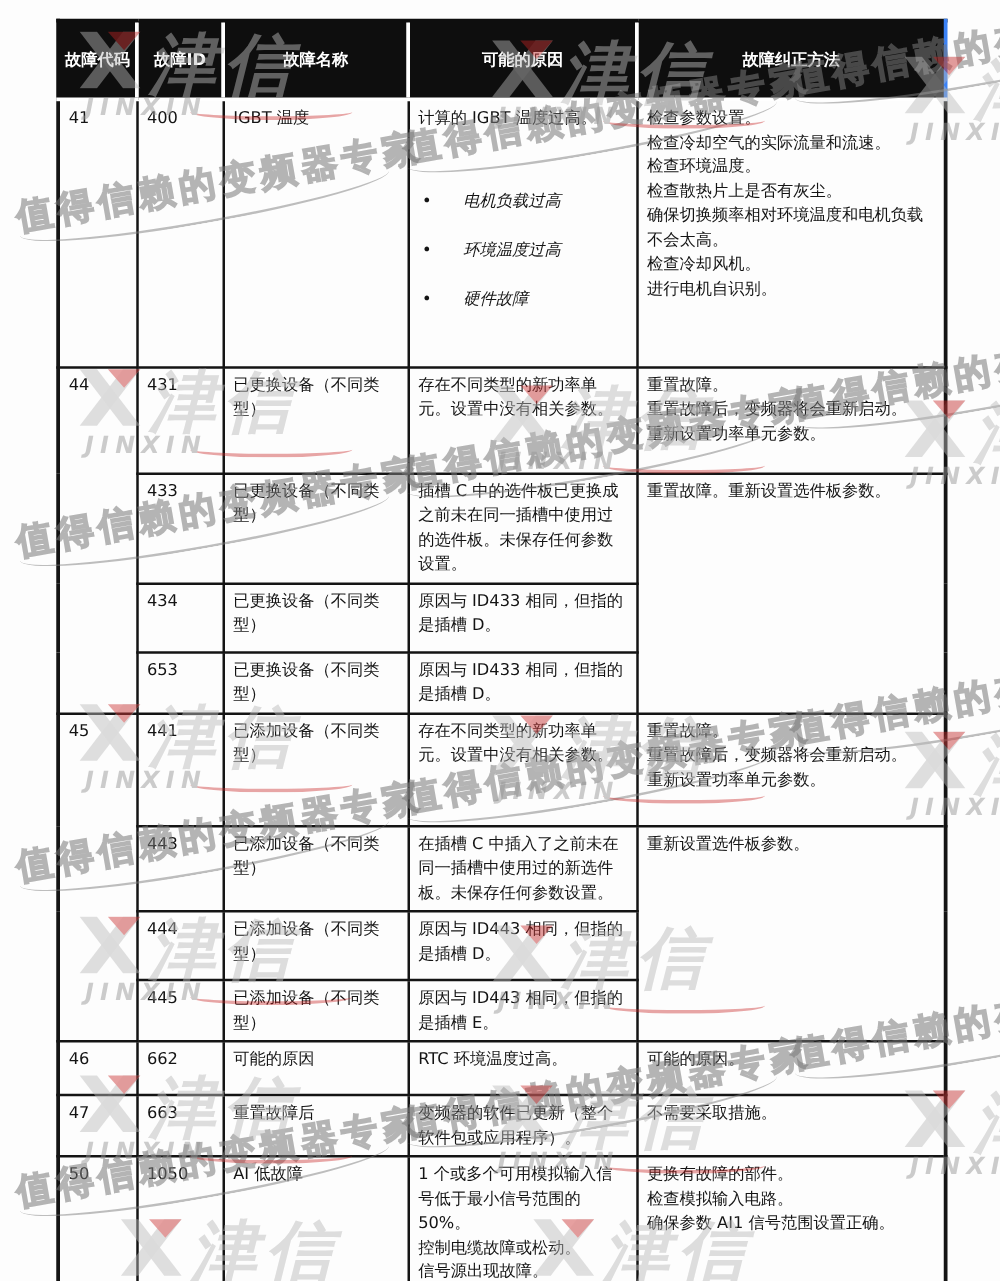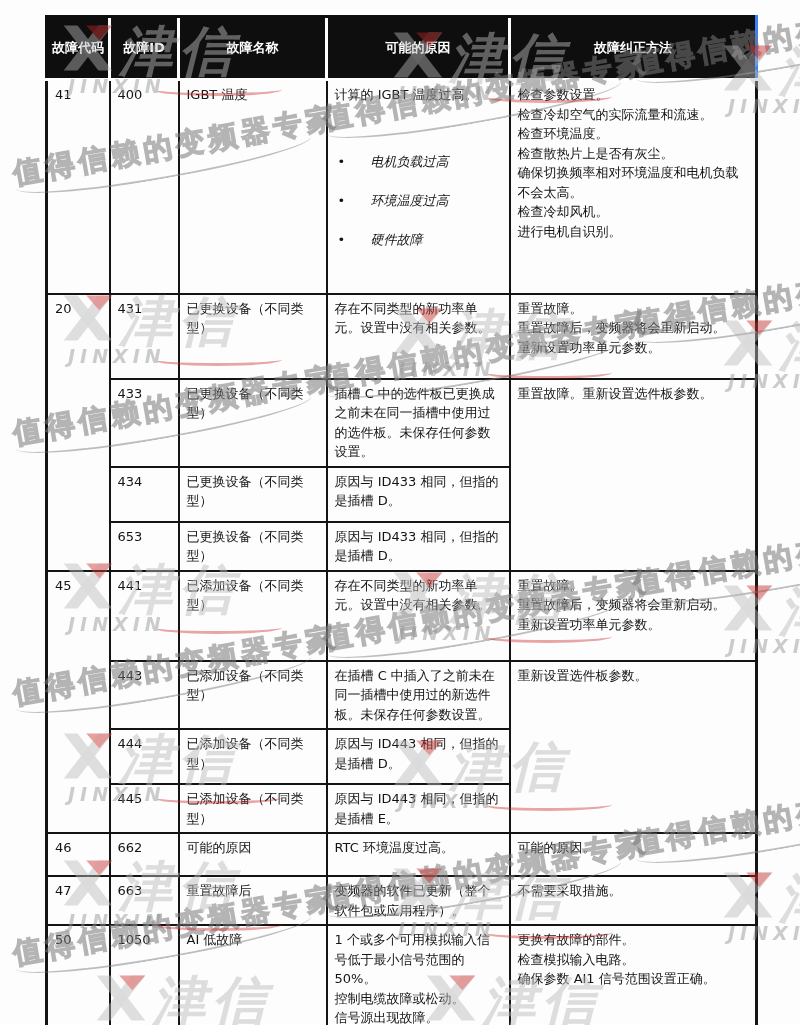--- a/index.html
+++ b/index.html
@@ -139,21 +139,21 @@
         </td>
         <td>检查参数设置。
 检查冷却空气的实际流量和流速。
 检查环境温度。
 检查散热片上是否有灰尘。
 确保切换频率相对环境温度和电机负载不会太高。
 检查冷却风机。
 进行电机自识别。</td>
       </tr>
       <tr style="height:85px">
-        <td rowspan="4">20</td>
+        <td rowspan="4">44</td>
         <td>431</td>
         <td>已更换设备（不同类型）</td>
         <td>存在不同类型的新功率单元。设置中没有相关参数。</td>
         <td>重置故障。
 重置故障后，变频器将会重新启动。
 重新设置功率单元参数。</td>
       </tr>
       <tr style="height:85px">
         <td>433</td>
         <td>已更换设备（不同类型）</td>

